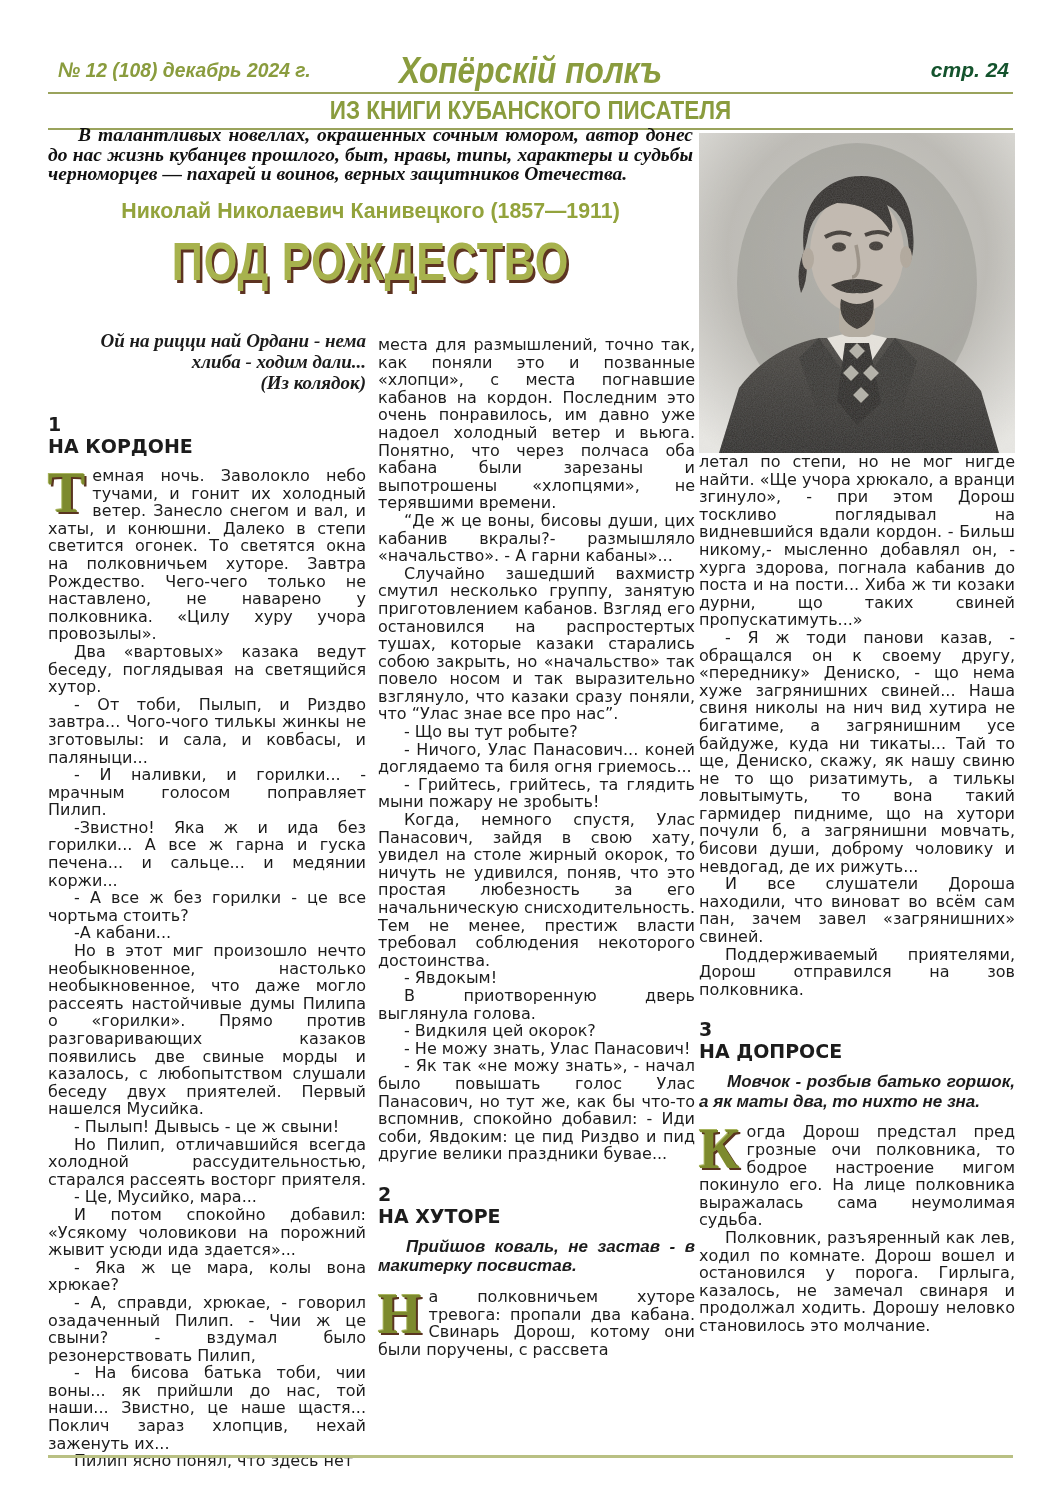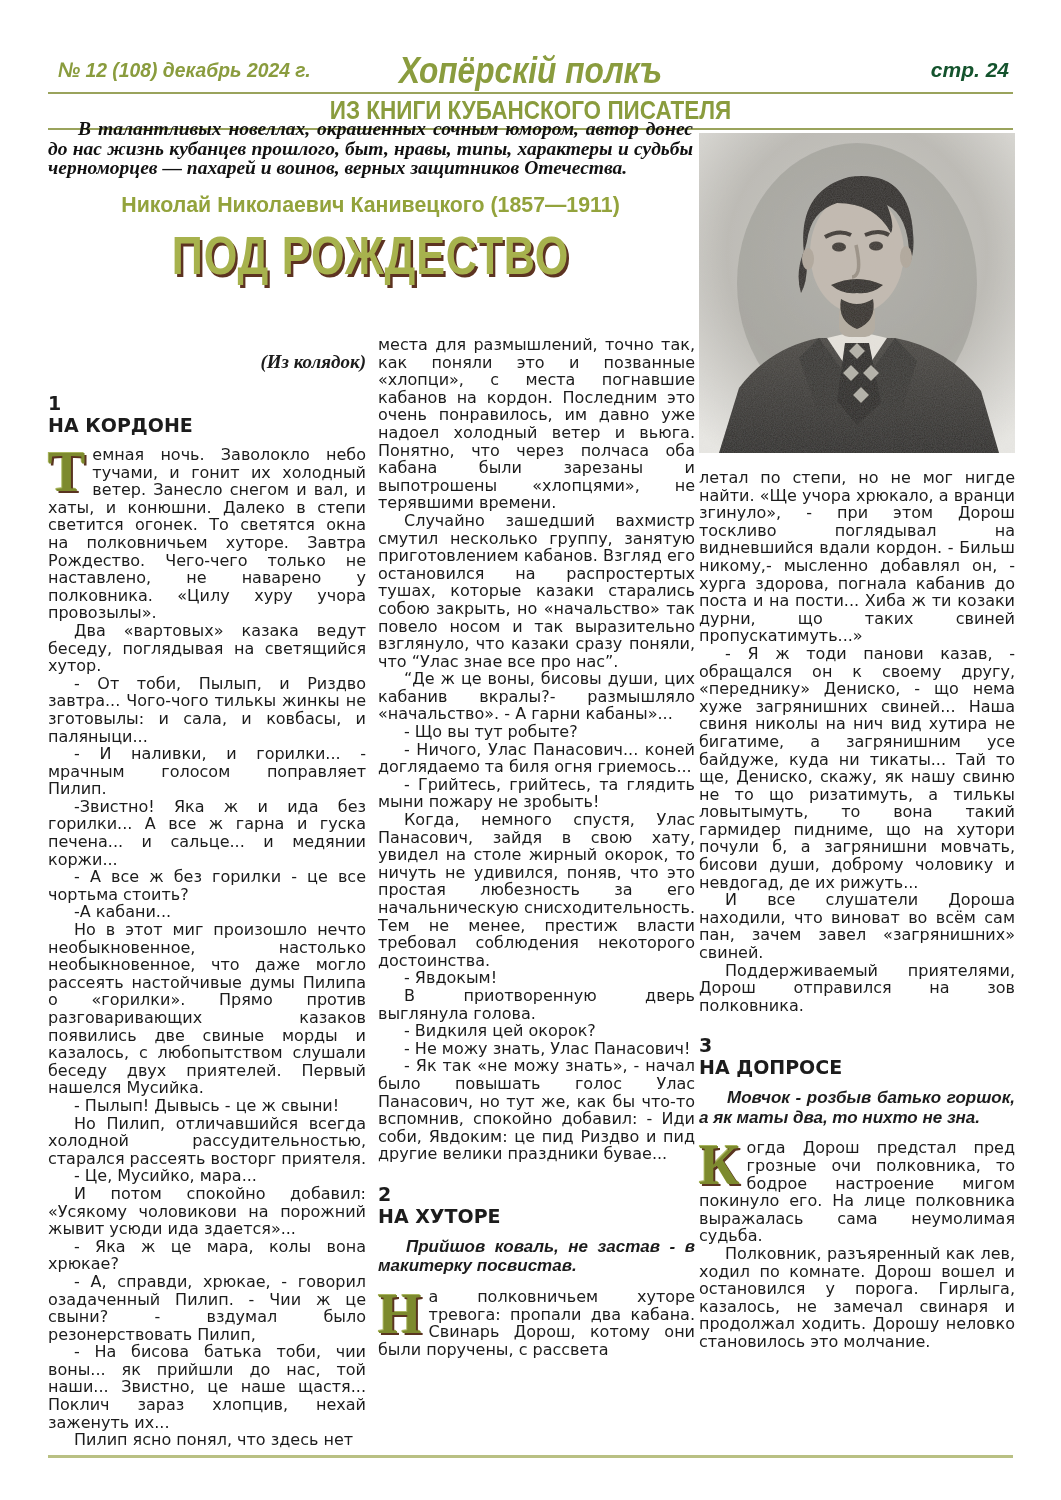--- a/index.html
+++ b/index.html
@@ -13,21 +13,21 @@
   .hdr-issue{position:absolute;left:10px;top:8px;font:italic bold 21px "Liberation Sans",sans-serif;color:#8a9c3e;transform:scaleX(.92);transform-origin:left center;}
   .hdr-paper{position:absolute;left:0;right:0;top:0;text-align:center;font:italic bold 36px "Liberation Sans",sans-serif;color:#8a9c3e;transform:scaleX(.88);transform-origin:center;}
   .hdr-page{position:absolute;right:4px;top:8px;font:italic bold 21px "Liberation Sans",sans-serif;color:#14532d;}
   .rule{position:absolute;left:48px;width:965px;background:#9aa35c;}
   .rule-1{top:92px;height:2px;}
   .rule-2{top:128px;height:2px;}
   .rule-bottom{top:1455px;height:3px;background:#b9c083;}
   .rubric{position:absolute;left:48px;top:96px;width:965px;text-align:center;
     font:bold 25px "Liberation Sans",sans-serif;color:#8a9c3e;transform:scaleX(.9);transform-origin:center;}
   
-  .lead{position:absolute;left:48px;top:119px;width:645px;}
+  .lead{position:absolute;left:48px;top:125px;width:645px;}
   .intro{font:italic bold 19.5px/19.5px "Liberation Serif",serif;text-align:justify;text-indent:30px;color:#111;}
   .author{margin-top:14px;text-align:center;font:bold 22px "Liberation Sans",sans-serif;color:#93a33c;transform:scaleX(.97);transform-origin:center;}
   .story-title{margin-top:6px;text-align:center;font:bold 54px "Liberation Sans",sans-serif;color:#a7b24d;
     text-shadow:3px 3px 0 #5d3321;transform:scaleX(.8);transform-origin:center;letter-spacing:1px;white-space:nowrap;}
   
   .col{position:absolute;font-size:16px;line-height:17.6px;text-align:justify;}
   .col1{left:48px;top:330px;width:318px;}
   .col2{left:378px;top:336px;width:317px;}
   .col3{left:699px;top:133px;width:316px;}
   .epi-main{font:italic bold 19px/21px "Liberation Serif",serif;text-align:right;padding-left:30px;}
@@ -35,21 +35,21 @@
   .sec-head .num{display:block;}
   .sec-epi{font:italic bold 17px/19.5px "Liberation Sans",sans-serif;text-align:justify;text-indent:28px;margin-bottom:12px;}
   p.par{margin:0;text-indent:26px;}
   p.cont{margin:0;text-indent:0;}
   p.dc{margin:0;text-indent:0;}
   .dropcap{float:left;font:bold 56px/44px "Liberation Serif",serif;color:#7d8a2e;
     text-shadow:2px 2px 0 #5a3420,-1px -1px 0 #a8b55e;margin:4px 7px 0 0;}
   
   .photo-wrap{width:316px;height:320px;}
   .caption{margin-top:6px;text-align:center;font:italic bold 17px/21px "Liberation Sans",sans-serif;color:#111;}
-  .col3 .body-start{margin-top:16px;}
+  .col3 .body-start{margin-top:0;}
 </style>
 </head>
 <body>
 
 <div class="page">
 
   <div class="hdr-row">
     <div class="hdr-issue">№ 12 (108) декабрь 2024 г.</div>
     <div class="hdr-paper">Хопёрскій полкъ</div>
     <div class="hdr-page">стр. 24</div>
@@ -59,21 +59,21 @@
   <div class="rule rule-2"></div>
 
   <div class="lead">
     <div class="intro">В талантливых новеллах, окрашенных сочным юмором, автор донес до нас жизнь кубанцев прошлого, быт, нравы, типы, характеры и судьбы черноморцев — пахарей и воинов, верных защитников Отечества.</div>
     <div class="author">Николай Николаевич Канивецкого (1857—1911)</div>
     <div class="story-title">ПОД РОЖДЕСТВО</div>
   </div>
 
   <div class="col col1">
     <div class="epi-main">
-      <br>
+      <span>Ой на рицци най Ордани - нема хлиба - ходим дали...</span><br>
       <span>(Из колядок)</span>
     </div>
     <div class="sec-head">
       <span class="num">1</span>
       <span>НА КОРДОНЕ</span>
     </div>
     <p class="dc"><span class="dropcap">Т</span><span>емная ночь. Заволокло небо тучами, и гонит их холодный ветер. Занесло снегом и вал, и хаты, и конюшни. Далеко в степи светится огонек. То светятся окна на полковничьем хуторе. Завтра Рождество. Чего-чего только не наставлено, не наварено у полковника. «Цилу хуру учора провозылы».</span></p>
     <p class="par">Два «вартовых» казака ведут беседу, поглядывая на светящийся хутор.</p>
     <p class="par">- От тоби, Пылып, и Риздво завтра... Чого-чого тилькы жинкы не зготовылы: и сала, и ковбасы, и паляныци...</p>
     <p class="par">- И наливки, и горилки... - мрачным голосом поправляет Пилип.</p>
@@ -86,22 +86,22 @@
     <p class="par">- Це, Мусийко, мара...</p>
     <p class="par">И потом спокойно добавил: «Усякому чоловикови на порожний жывит усюди ида здается»...</p>
     <p class="par">- Яка ж це мара, колы вона хрюкае?</p>
     <p class="par">- А, справди, хрюкае, - говорил озадаченный Пилип. - Чии ж це свыни? - вздумал было резонерствовать Пилип,</p>
     <p class="par">- На бисова батька тоби, чии воны... як прийшли до нас, той наши... Звистно, це наше щастя... Поклич зараз хлопцив, нехай заженуть их...</p>
     <p class="par">Пилип ясно понял, что здесь нет</p>
   </div>
 
   <div class="col col2">
     <p class="cont">места для размышлений, точно так, как поняли это и позванные «хлопци», с места погнавшие кабанов на кордон. Последним это очень понравилось, им давно уже надоел холодный ветер и вьюга. Понятно, что через полчаса оба кабана были зарезаны и выпотрошены «хлопцями», не терявшими времени.</p>
+    <p class="par">“Де ж це воны, бисовы души, цих кабанив вкралы?- размышляло «начальство». - А гарни кабаны»...</p>
     <p class="par">Случайно зашедший вахмистр смутил несколько группу, занятую приготовлением кабанов. Взгляд его остановился на распростертых тушах, которые казаки старались собою закрыть, но «начальство» так повело носом и так выразительно взглянуло, что казаки сразу поняли, что “Улас знае все про нас”.</p>
-    <p class="par">“Де ж це воны, бисовы души, цих кабанив вкралы?- размышляло «начальство». - А гарни кабаны»...</p>
     <p class="par">- Що вы тут робыте?</p>
     <p class="par">- Ничого, Улас Панасович... коней доглядаемо та биля огня гриемось...</p>
     <p class="par">- Грийтесь, грийтесь, та глядить мыни пожару не зробыть!</p>
     <p class="par">Когда, немного спустя, Улас Панасович, зайдя в свою хату, увидел на столе жирный окорок, то ничуть не удивился, поняв, что это простая любезность за его начальническую снисходительность. Тем не менее, престиж власти требовал соблюдения некоторого достоинства.</p>
     <p class="par">- Явдокым!</p>
     <p class="par">В приотворенную дверь выглянула голова.</p>
     <p class="par">- Видкиля цей окорок?</p>
     <p class="par">- Не можу знать, Улас Панасович!</p>
     <p class="par">- Як так «не можу знать», - начал было повышать голос Улас Панасович, но тут же, как бы что-то вспомнив, спокойно добавил: - Иди соби, Явдоким: це пид Риздво и пид другие велики праздники бувае...</p>
     <div class="sec-head">

